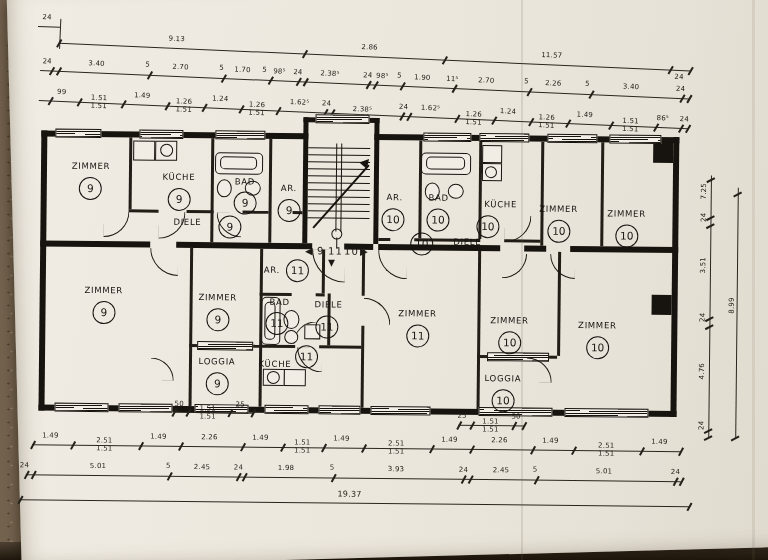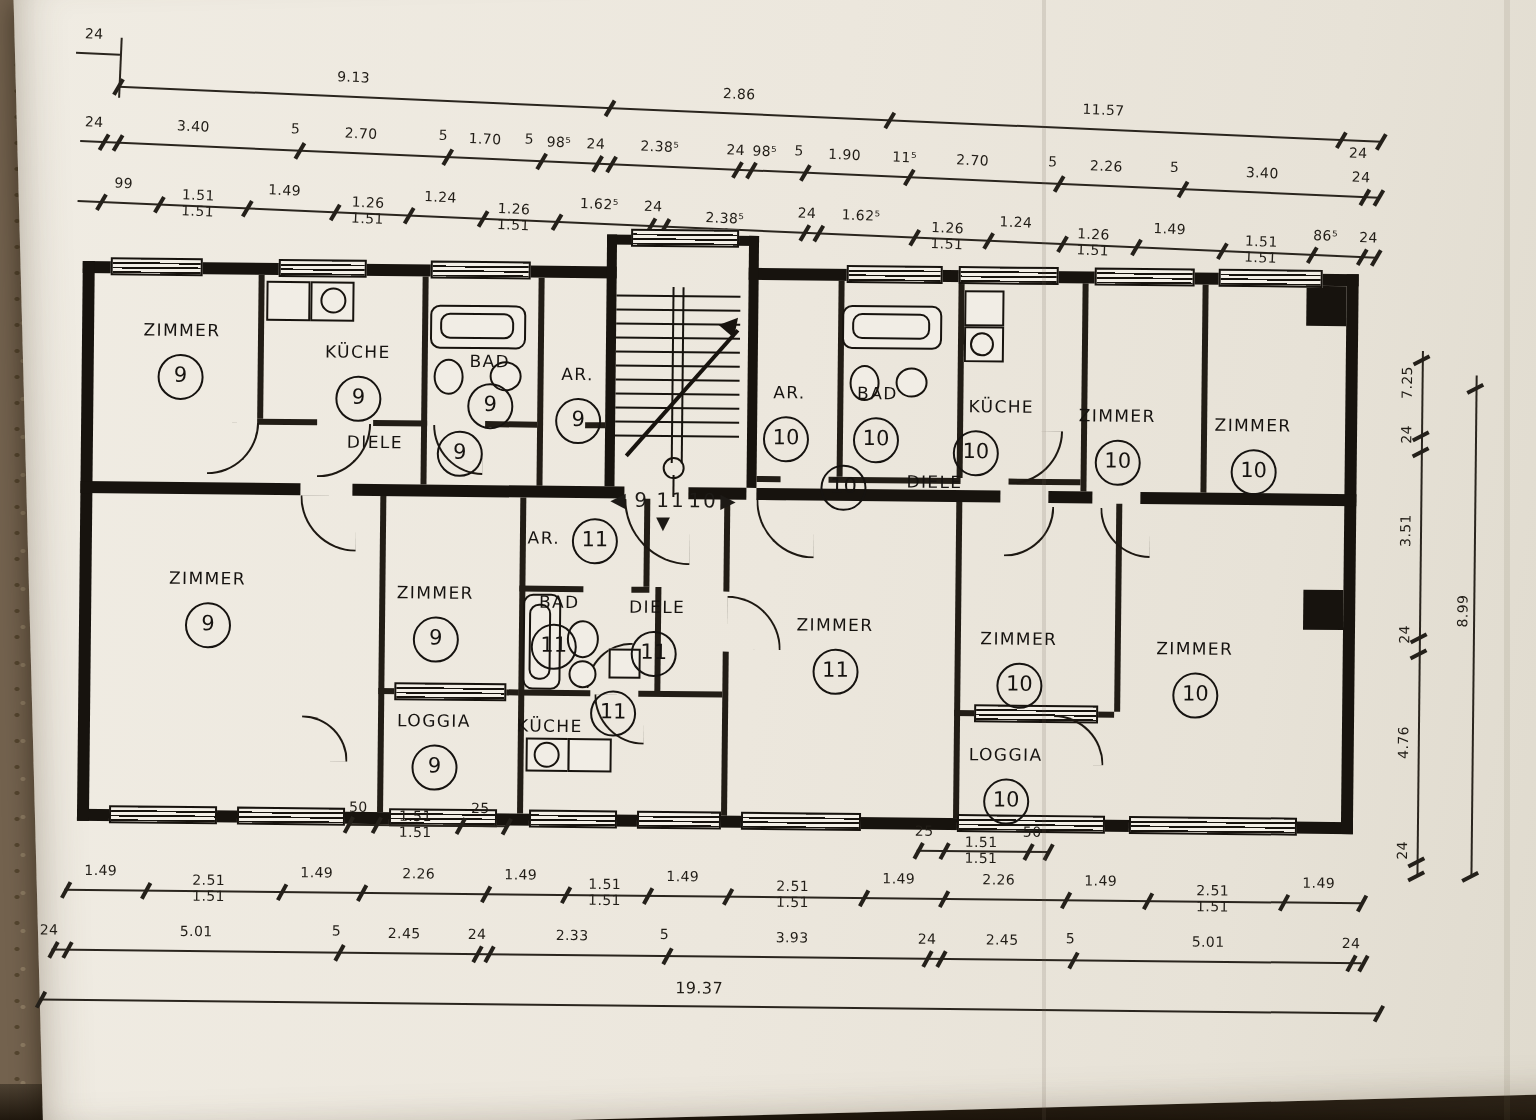--- a/index.html
+++ b/index.html
@@ -395,21 +395,21 @@
     <i class="tk" style="left:455px;top:458px"></i>
     <i class="tk" style="left:462px;top:458px"></i>
     <i class="tk" style="left:528px;top:458px"></i>
     <i class="tk" style="left:667px;top:458px"></i>
     <i class="tk" style="left:673px;top:458px"></i>
   <b class="d" style="position:absolute;left:12px;top:450px">24</b>
   <b class="d" style="position:absolute;left:82px;top:450px">5.01</b>
   <b class="d" style="position:absolute;left:158px;top:449px">5</b>
   <b class="d" style="position:absolute;left:186px;top:450px">2.45</b>
   <b class="d" style="position:absolute;left:226px;top:450px">24</b>
-  <b class="d" style="position:absolute;left:270px;top:450px">2.33</b>
+  <b class="d" style="position:absolute;left:270px;top:450px">1.98</b>
   <b class="d" style="position:absolute;left:322px;top:449px">5</b>
   <b class="d" style="position:absolute;left:380px;top:450px">3.93</b>
   <b class="d" style="position:absolute;left:451px;top:450px">24</b>
   <b class="d" style="position:absolute;left:485px;top:450px">2.45</b>
   <b class="d" style="position:absolute;left:525px;top:449px">5</b>
   <b class="d" style="position:absolute;left:588px;top:450px">5.01</b>
   <b class="d" style="position:absolute;left:663px;top:450px">24</b>
 
   <i class="dl" style="left:12px;top:487px;width:670px"></i>
   <i class="tk" style="left:12px;top:483px"></i>

